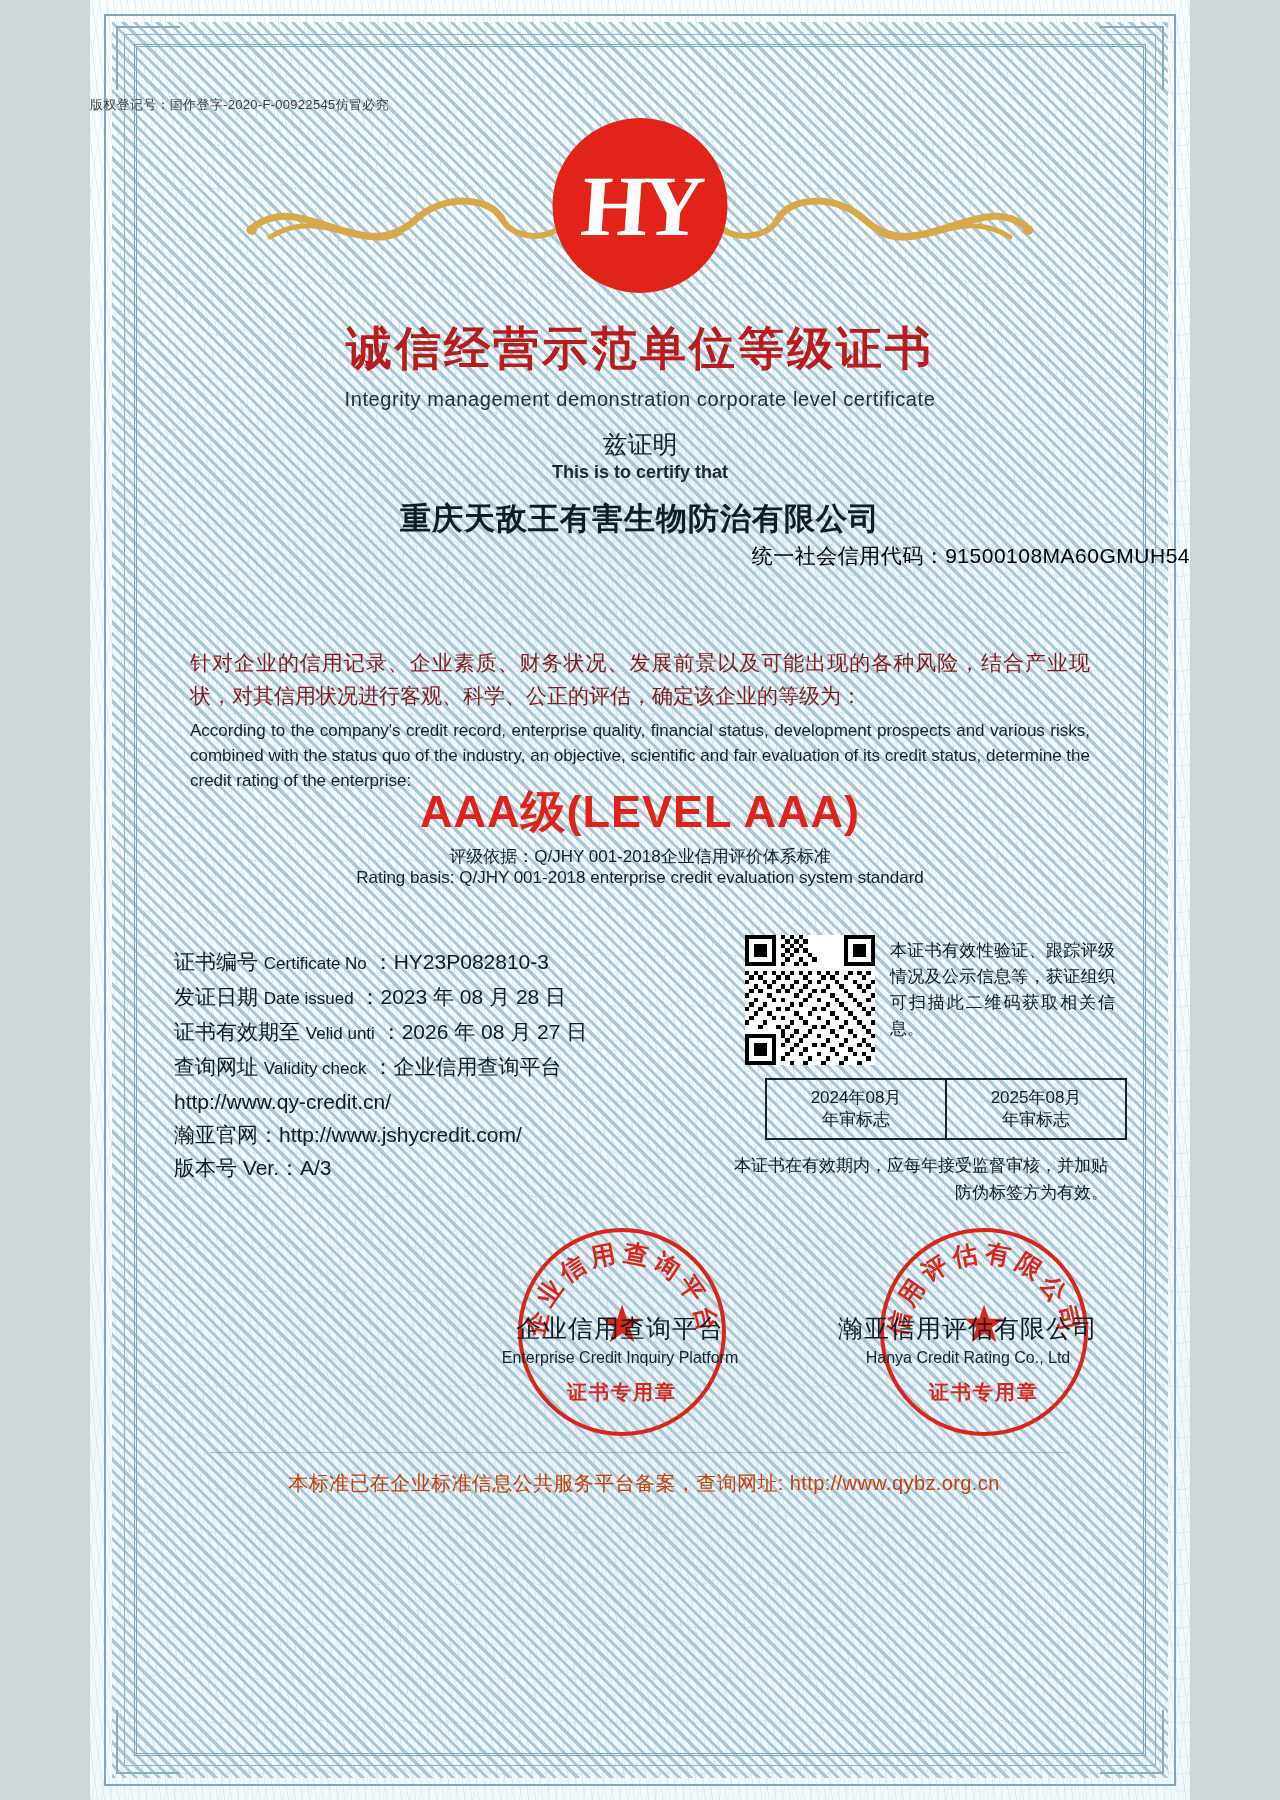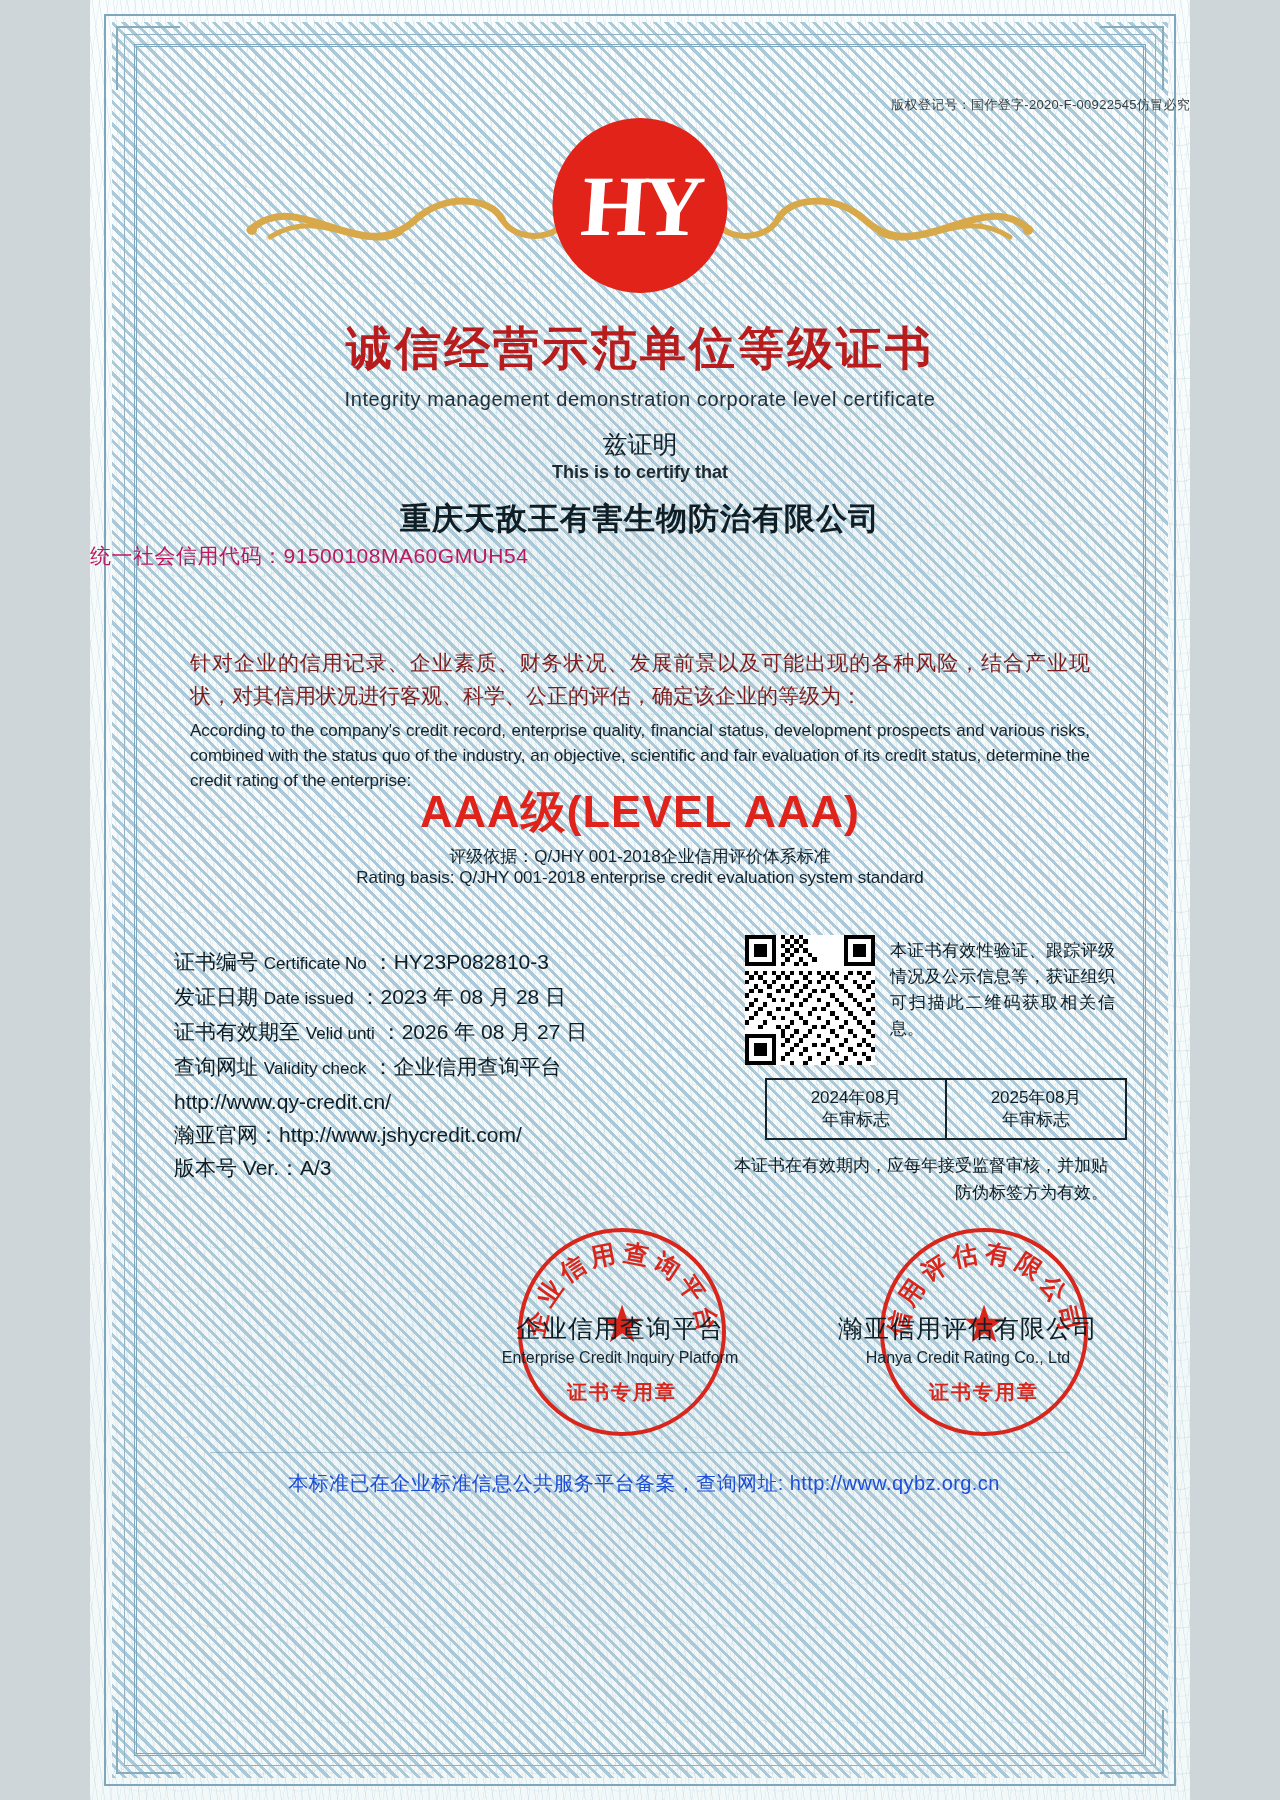--- a/index.html
+++ b/index.html
@@ -51,21 +51,21 @@
     border:2px solid #86acc0;
   }
   .corner.tl{left:26px;top:26px;border-right:none;border-bottom:none;}
   .corner.tr{right:26px;top:26px;border-left:none;border-bottom:none;}
   .corner.bl{left:26px;bottom:26px;border-right:none;border-top:none;}
   .corner.br{right:26px;bottom:26px;border-left:none;border-top:none;}
 
   .content{position:absolute;inset:0;}
 
   .copyright{
-    position:absolute;top:96px;left:0;right:0;text-align:right;
+    position:absolute;top:96px;left:0;right:0;text-align:left;
     font-size:13px;color:#3a3f42;letter-spacing:.3px;
   }
 
   
   .logo-wrap{
     position:absolute;top:118px;left:50%;transform:translateX(-50%);
     width:175px;height:175px;
   }
   .logo-circle{
     width:175px;height:175px;border-radius:50%;
@@ -100,22 +100,22 @@
   }
   .certify-en{
     position:absolute;top:462px;left:0;right:0;text-align:center;
     font-size:18px;color:#1d2930;font-weight:bold;
   }
   .company{
     position:absolute;top:498px;left:0;right:0;text-align:center;
     font-size:31px;font-weight:bold;color:#0f1d24;letter-spacing:1px;
   }
   .credit-code{
-    position:absolute;top:542px;left:0;right:0;text-align:left;
-    font-size:21px;color:#be185d;letter-spacing:.5px;
+    position:absolute;top:542px;left:0;right:0;text-align:right;
+    font-size:21px;color:#000000;letter-spacing:.5px;
   }
   .address{
     position:absolute;top:572px;left:0;right:0;text-align:center;
     font-size:21px;color:#14232b;letter-spacing:.5px;
   }
 
   .para{
     position:absolute;left:100px;right:100px;top:646px;
   }
   .para .cn{
@@ -189,21 +189,21 @@
   .org{
     position:absolute;text-align:center;
   }
   .org.left{left:380px;top:1312px;width:300px;}
   .org.right{left:718px;top:1312px;width:320px;}
   .org .cn{font-size:25px;color:#0f1d24;letter-spacing:1px;}
   .org .en{font-size:16px;color:#16232b;margin-top:4px;}
 
   .footer{
     position:absolute;left:0;right:0;top:1470px;text-align:center;
-    font-size:20px;color:#1d4ed8;letter-spacing:.4px;padding-left:8px;
+    font-size:20px;color:#c2410c;letter-spacing:.4px;padding-left:8px;
   }
   .footer-rule{
     position:absolute;left:120px;right:120px;top:1452px;height:1px;background:rgba(90,140,165,.45);
   }
 </style>
 </head>
 <body>
 
 <div class="page">
 

